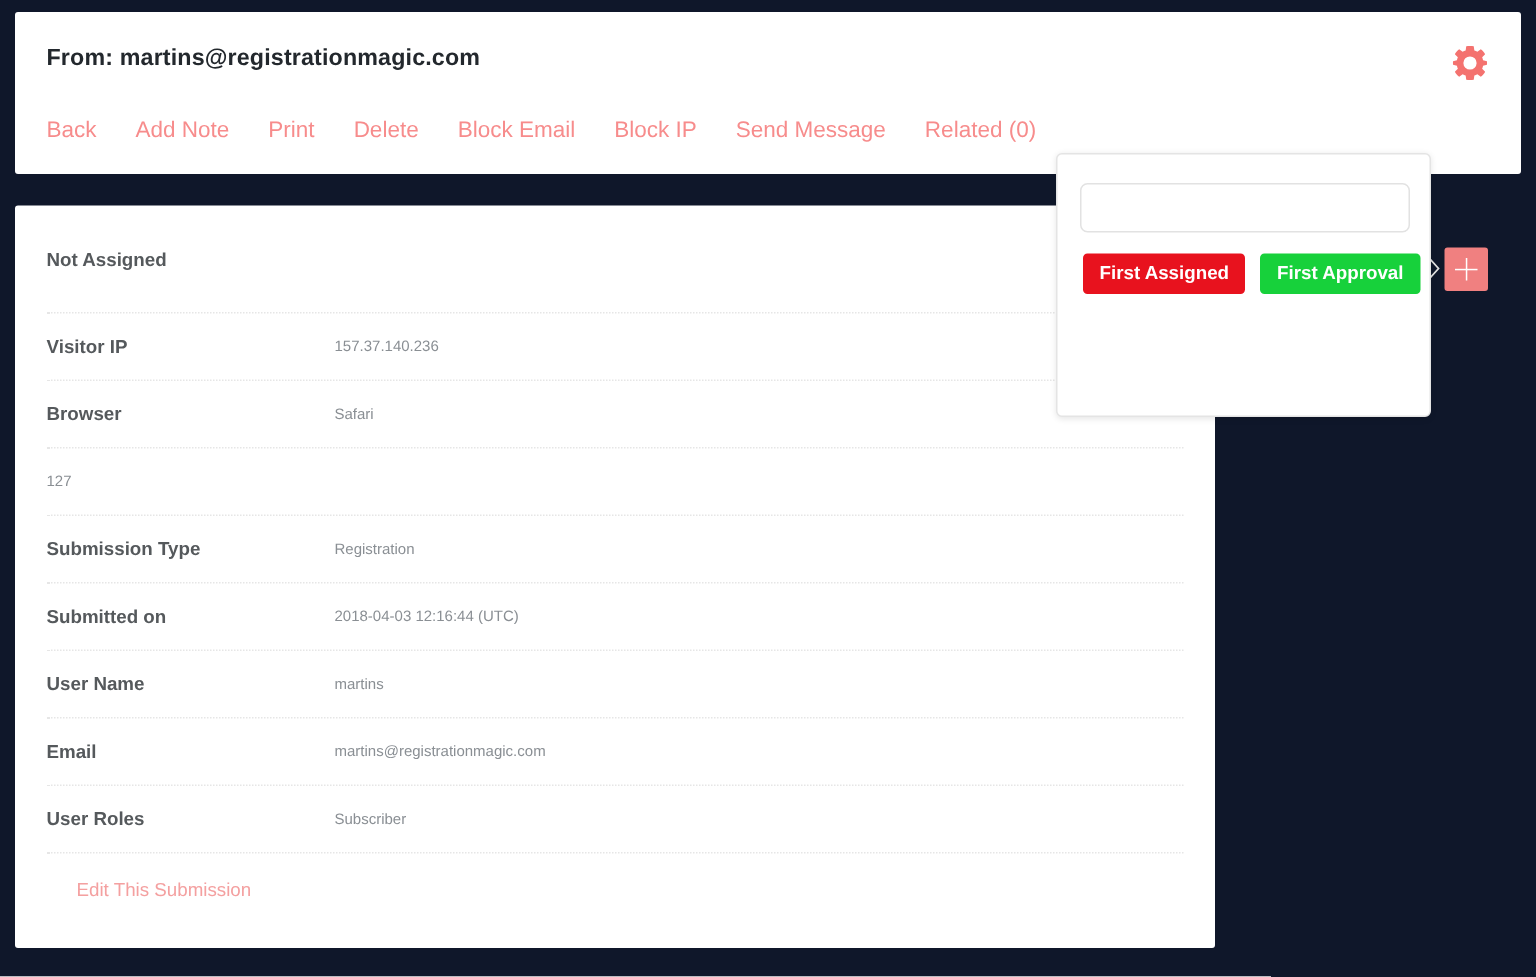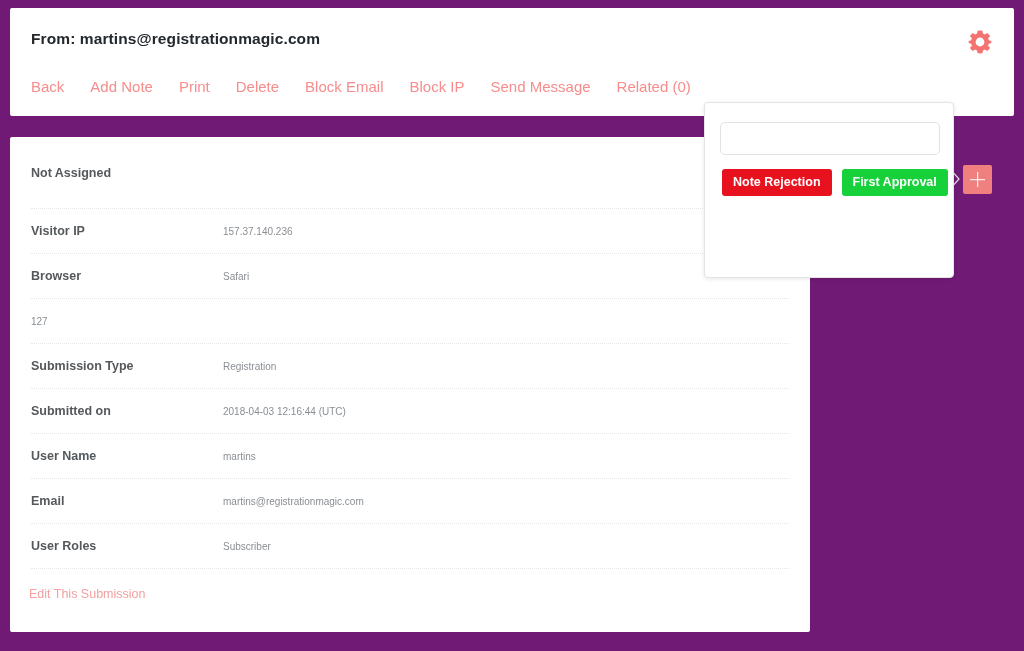--- a/index.html
+++ b/index.html
@@ -6,21 +6,21 @@
   html, body {
     margin: 0; padding: 0;
     width: 1024px; height: 651px;
     background: #f1f1f1;
     font-family: "Liberation Sans", sans-serif;
     overflow: hidden;
   }
   #page {
     position: relative;
     width: 1024px; height: 651px;
-    background: #701a75;
+    background: #0f172a;
   }
 
   
   .header-card {
     position: absolute;
     left: 10px; top: 8px;
     width: 1004px; height: 108px;
     background: #ffffff;
     border-radius: 2px;
   }
@@ -87,21 +87,21 @@
   .row-value {
     font-size: 10px;
     color: #8a8f94;
     white-space: nowrap;
   }
 
   .footer-link-wrap {
     position: absolute;
     left: 0; top: 447px;
     width: 100%;
-    padding-left: 19px;
+    padding-left: 41px;
   }
   .footer-link {
     font-size: 12.5px;
     color: #f4a0a0;
     text-decoration: none;
     cursor: pointer;
     white-space: nowrap;
   }
 
   
@@ -275,18 +275,18 @@
   <div class="popover-arrow">
     <svg width="12" height="22" viewBox="0 0 12 22" aria-hidden="true">
       <path d="M1 1 L10 11 L1 21" fill="none" stroke="#e0e0e0" stroke-width="1.2"></path>
     </svg>
   </div>
 
   <div class="popover">
     <input class="popover-input" type="text" placeholder="" style="">
 
     <div class="popover-buttons">
-      <button class="pop-btn" style="background: rgb(232, 18, 30);">Note Rejection</button>
+      <button class="pop-btn" style="background: rgb(232, 18, 30);">First Assigned</button>
       <button class="pop-btn" style="background: rgb(23, 209, 59);">First Approval</button>
     </div>
   </div>
 
 </div>
 
 </body></html>

